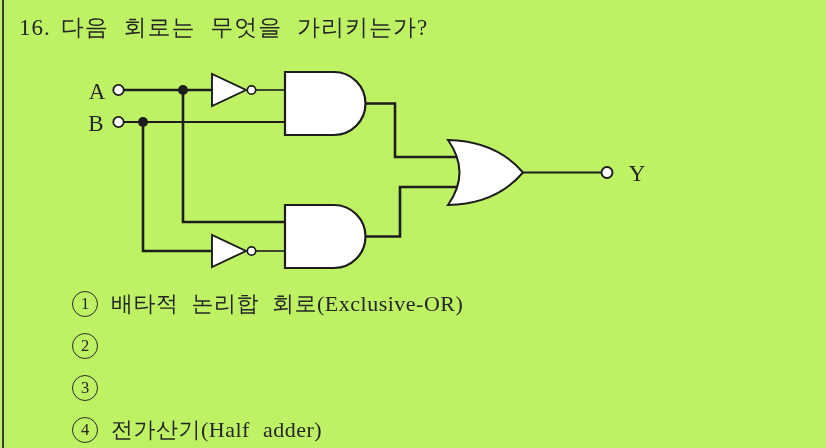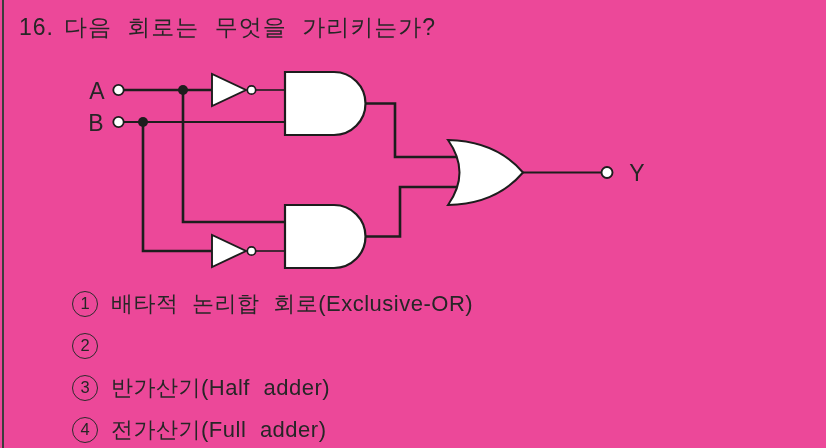--- a/index.html
+++ b/index.html
@@ -1,21 +1,21 @@
 <!DOCTYPE html>
 <html><head>
 <meta charset="utf-8">
 <style>
   html,body{margin:0;padding:0;background:#ffffff;}
   .page{
     position:relative;
     width:826px;height:448px;
-    background:#ec4899;
+    background:#bef264;
     overflow:hidden;
-    font-family:Liberation Sans, sans-serif;
+    font-family:Liberation Serif, serif;
     color:#222222;
   }
   .border-left{
     position:absolute;left:2px;top:0;bottom:0;width:2px;
     background:#3c3c3c;
   }
   .question{
     position:absolute;left:19px;top:12px;
     font-size:23px;letter-spacing:1px;word-spacing:8px;
     color:#262626;white-space:nowrap;
@@ -92,21 +92,20 @@
   <div class="options">
     <div class="option-row">
       <span class="opt-circle">1</span>
       <span>배타적 논리합 회로(Exclusive-OR)</span>
     </div>
     <div class="option-row">
       <span class="opt-circle">2</span>
     </div>
     <div class="option-row">
       <span class="opt-circle">3</span>
-      <span>반가산기(Half adder)</span>
     </div>
     <div class="option-row">
       <span class="opt-circle">4</span>
-      <span>전가산기(Full adder)</span>
+      <span>전가산기(Half adder)</span>
     </div>
   </div>
 
 </div>
 
 </body></html>

